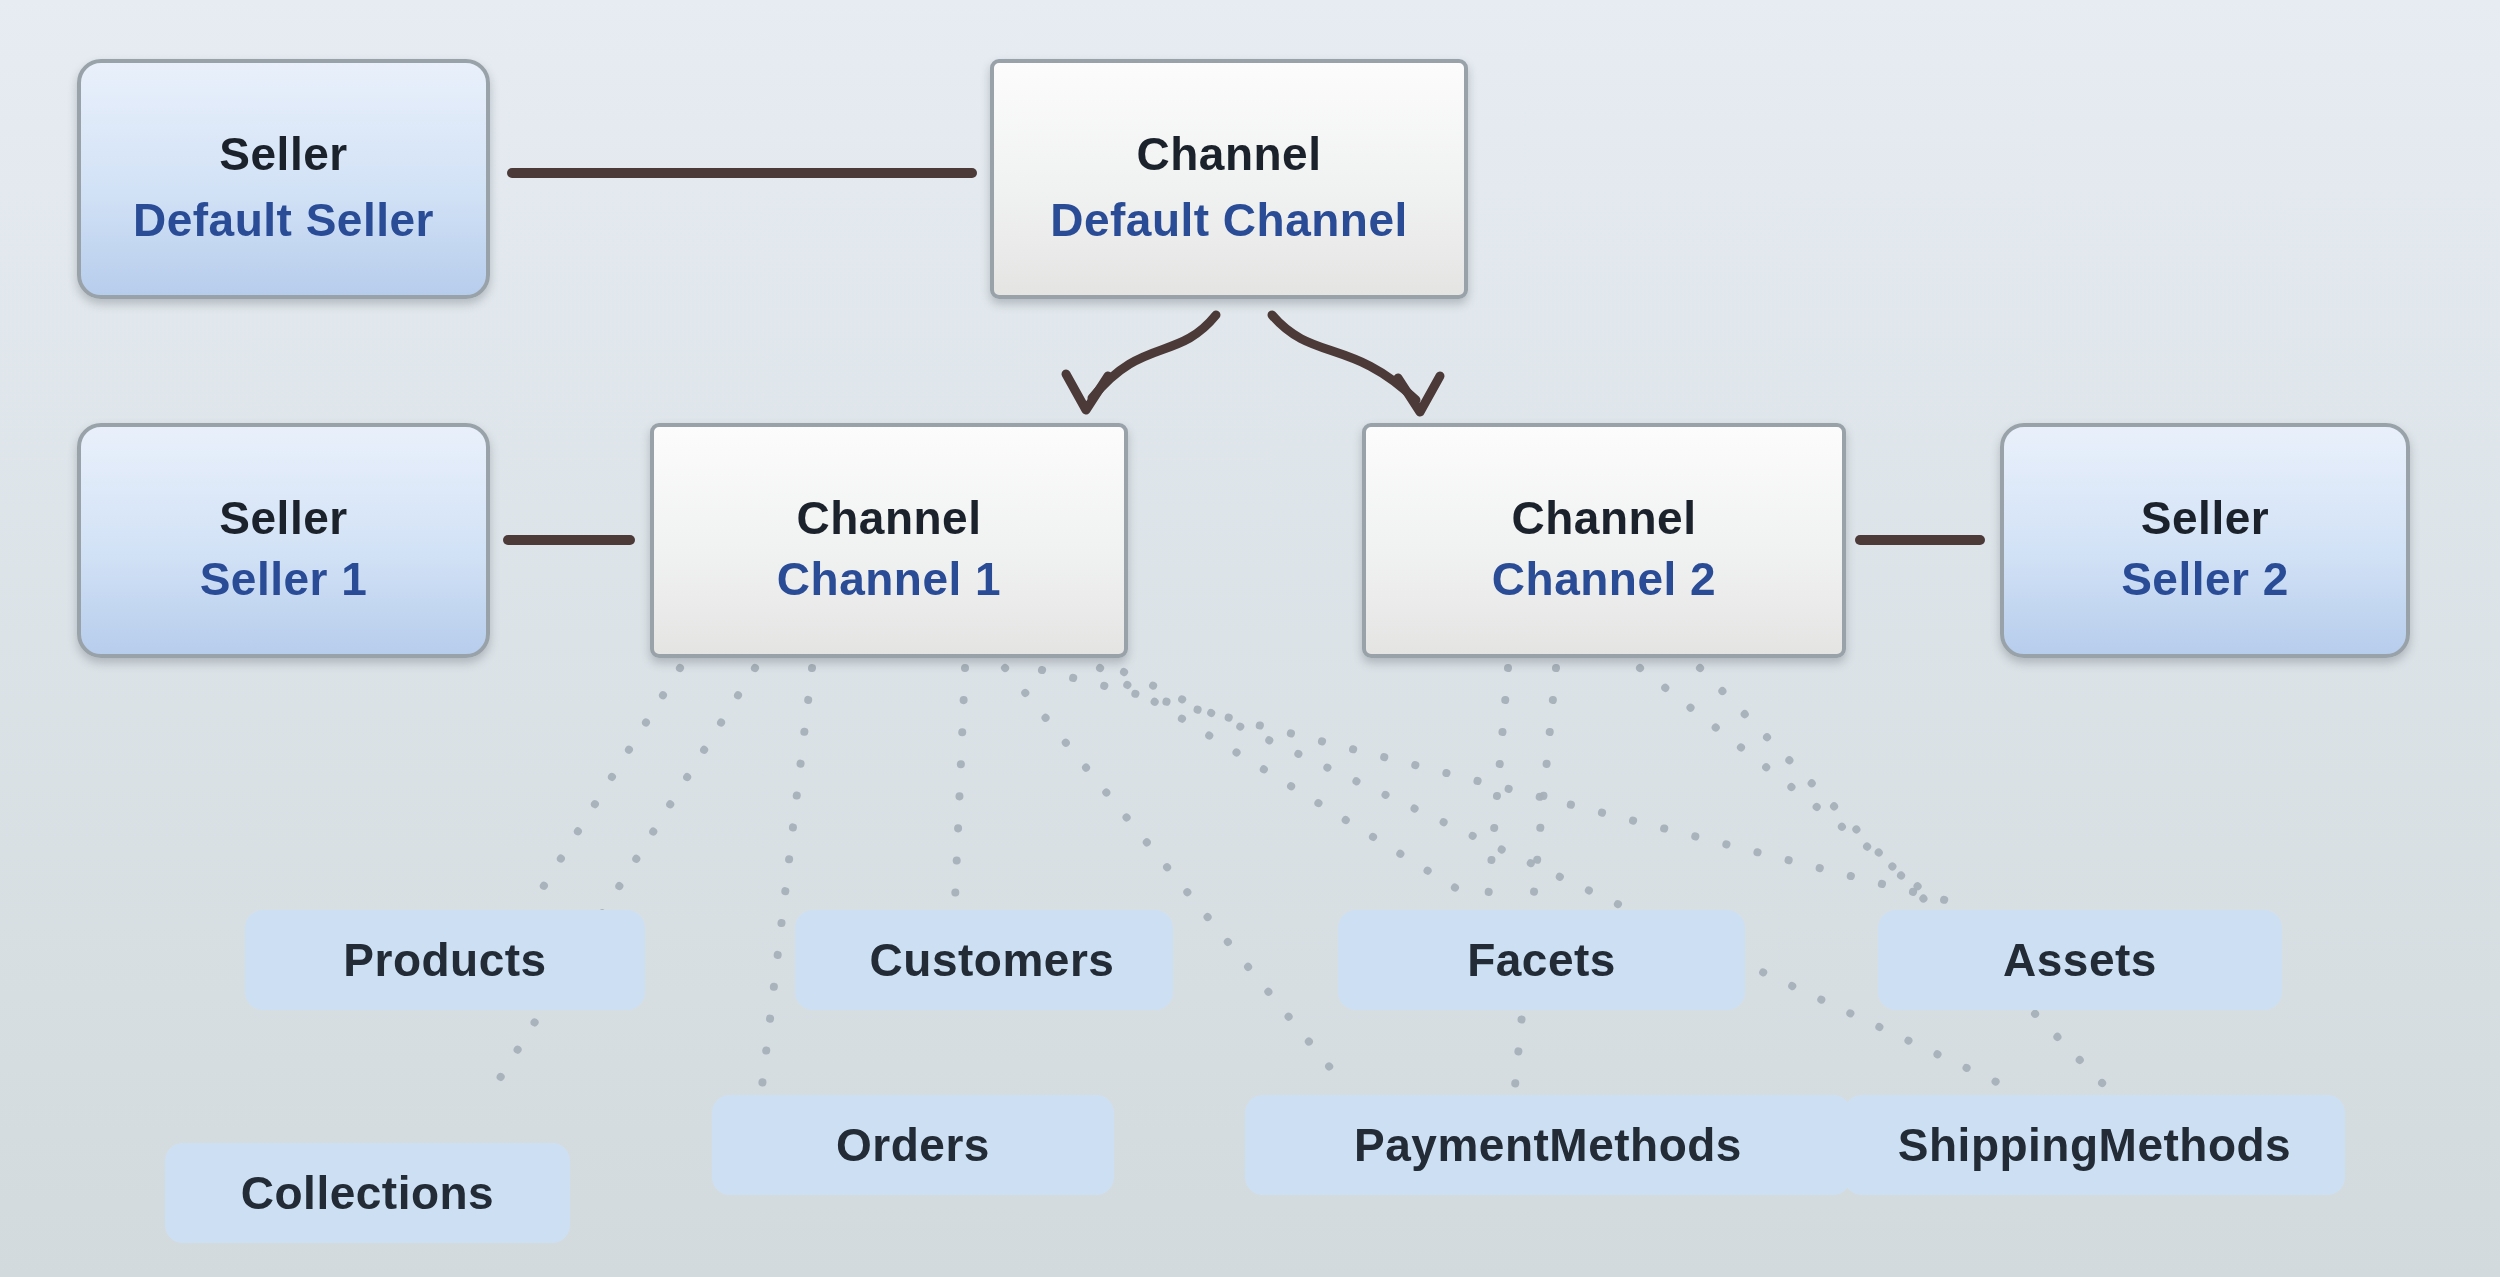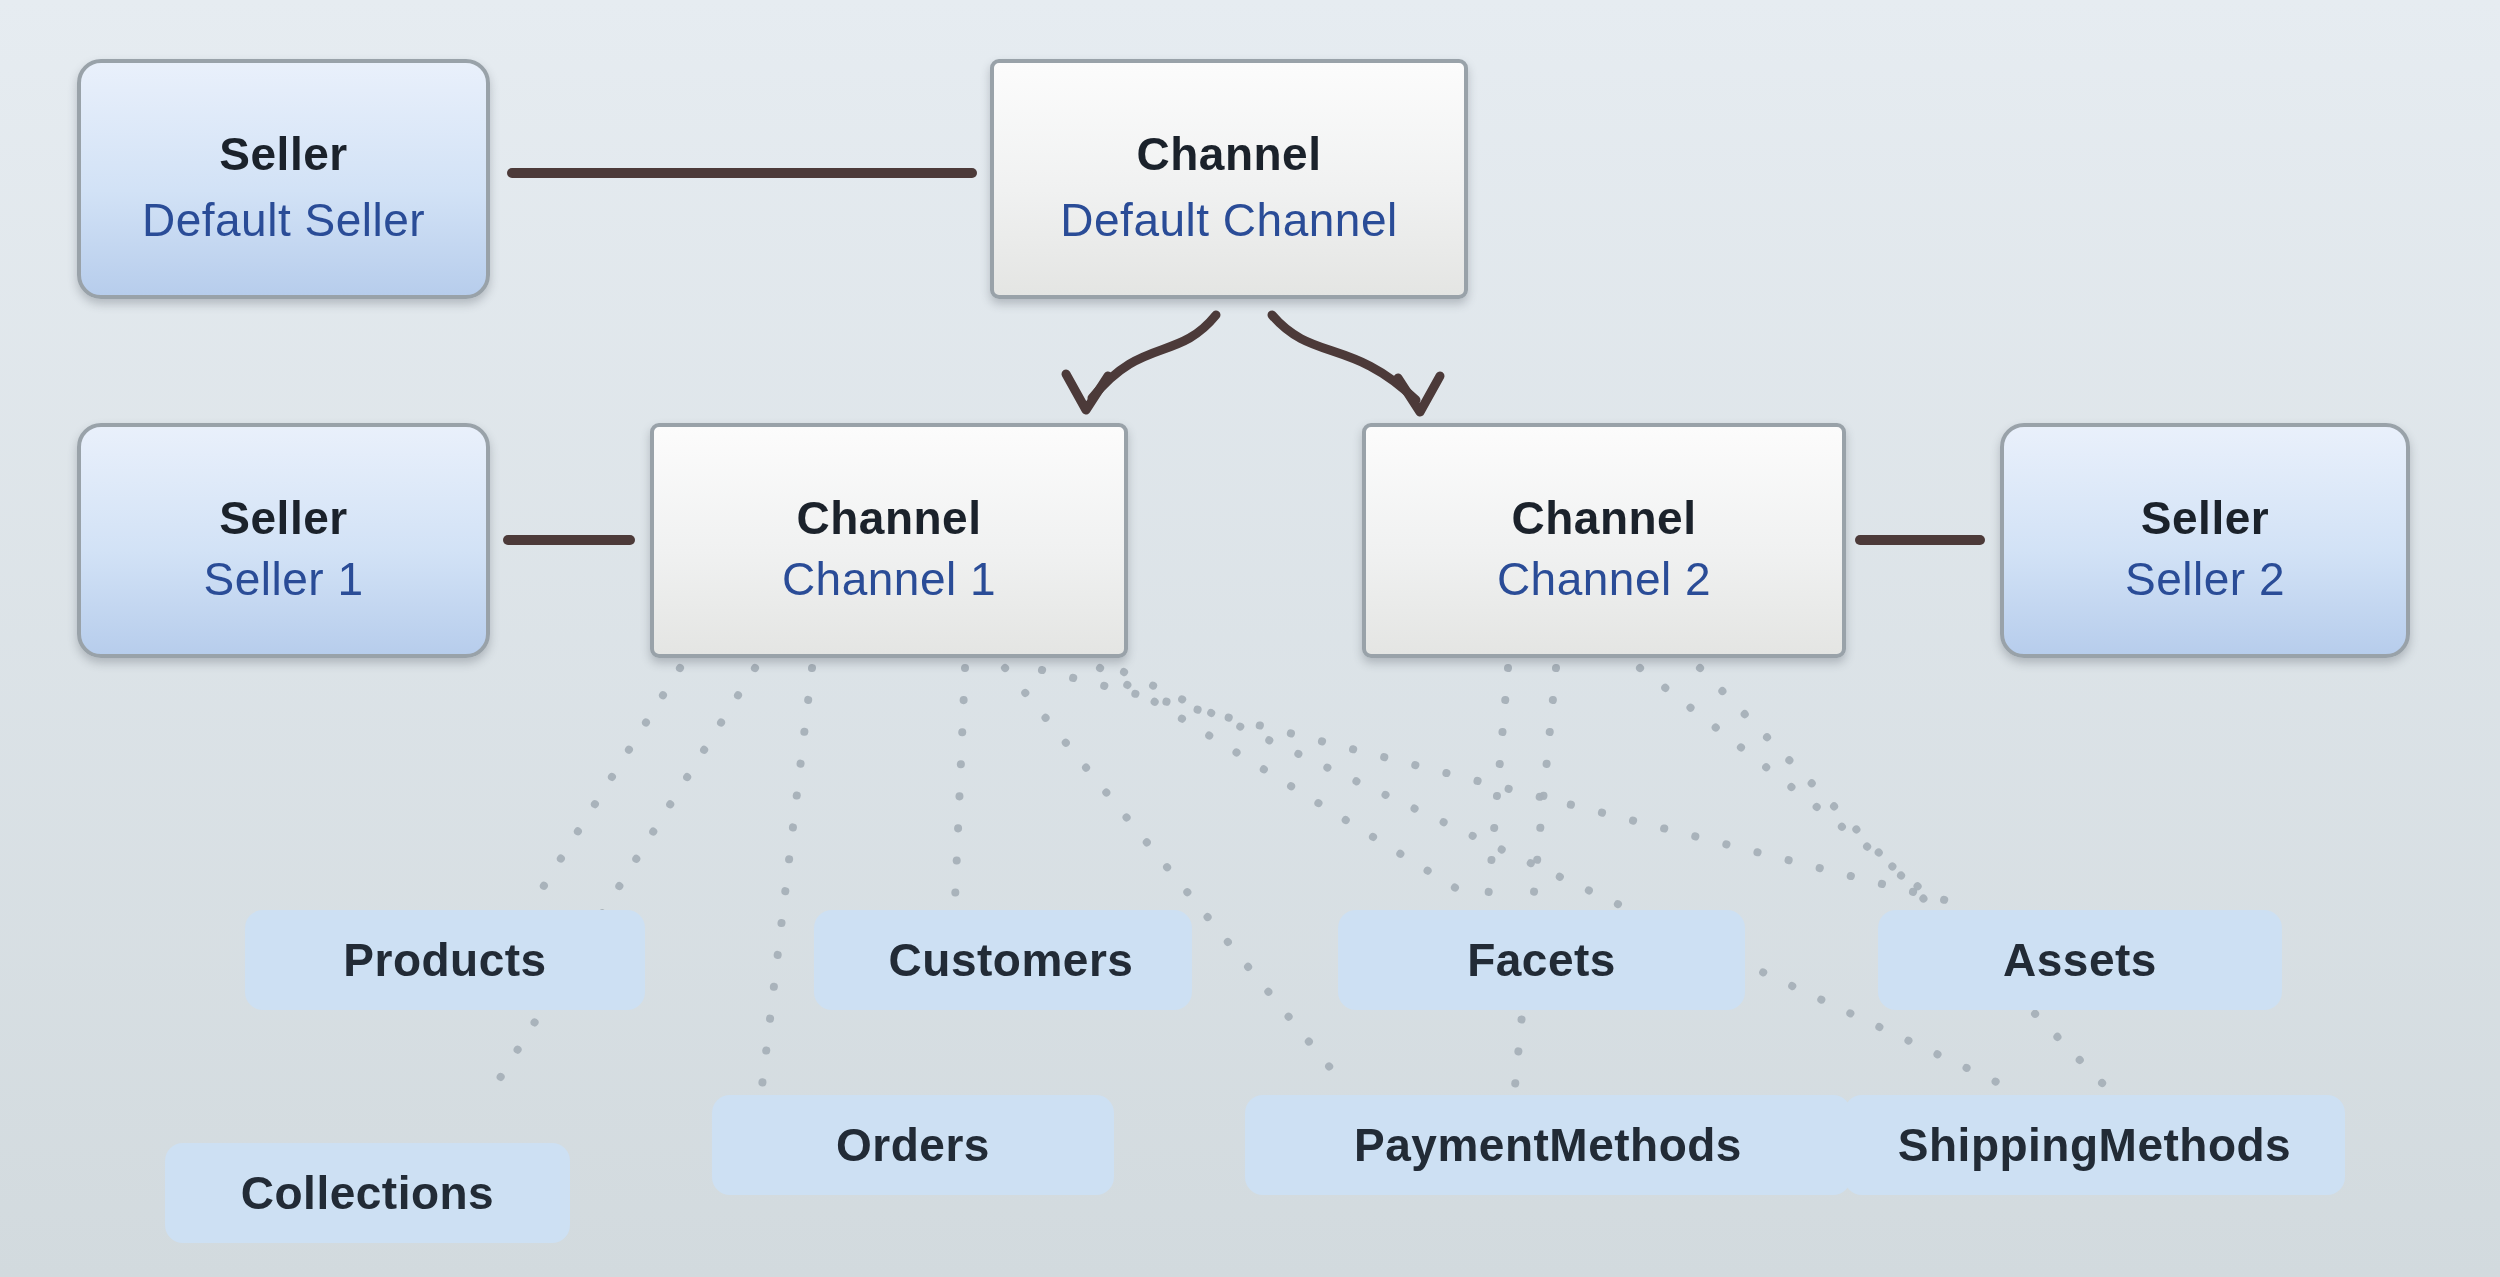--- a/index.html
+++ b/index.html
@@ -28,21 +28,21 @@
   }
   .node.channel{
     background:linear-gradient(180deg,var(--channel_box_top,#fcfcfc) 0%,#f0f1f1 55%,var(--channel_box_bottom,#e4e5e3) 100%);
     border-radius:9px;
   }
   .node .type{
     font-size:46px;font-weight:bold;color:var(--title_text,#1b222b);
     line-height:1;letter-spacing:.5px;
   }
   .node .name{
-    font-size:46px;font-weight:normal;color:var(--name_text,#2a4c97);
+    font-size:46px;font-weight:bold;color:var(--name_text,#2a4c97);
     line-height:1;letter-spacing:.5px;
   }
   .entity{
     position:absolute;
     box-sizing:border-box;
     border-radius:18px;
     background:var(--entity_box,#cde0f3);
     display:flex;align-items:center;justify-content:center;
     font-size:46px;font-weight:bold;
     color:var(--entity_text,#222b36);
@@ -110,21 +110,21 @@
     <div class="type">Channel</div>
     <div class="name">Channel 2</div>
   </div>
 
   <div class="node seller" style="left:2000px;top:423px;width:410px;height:235px;">
     <div class="type">Seller</div>
     <div class="name">Seller 2</div>
   </div>
 
   <div class="entity" style="left:245px;top:910px;width:400px;height:100px;">Products</div>
-  <div class="entity" style="left:814px;top:910px;width:378px;height:100px;padding-left:16px;">Customers</div>
+  <div class="entity" style="left:795px;top:910px;width:378px;height:100px;padding-left:16px;">Customers</div>
   <div class="entity" style="left:1338px;top:910px;width:407px;height:100px;">Facets</div>
   <div class="entity" style="left:1878px;top:910px;width:404px;height:100px;">Assets</div>
 
   <div class="entity" style="left:165px;top:1095px;width:405px;height:100px;margin-top:48px;">Collections</div>
   <div class="entity" style="left:712px;top:1095px;width:402px;height:100px;">Orders</div>
   <div class="entity" style="left:1245px;top:1095px;width:606px;height:100px;">PaymentMethods</div>
   <div class="entity" style="left:1844px;top:1095px;width:501px;height:100px;">ShippingMethods</div>
 
 </div>
 

